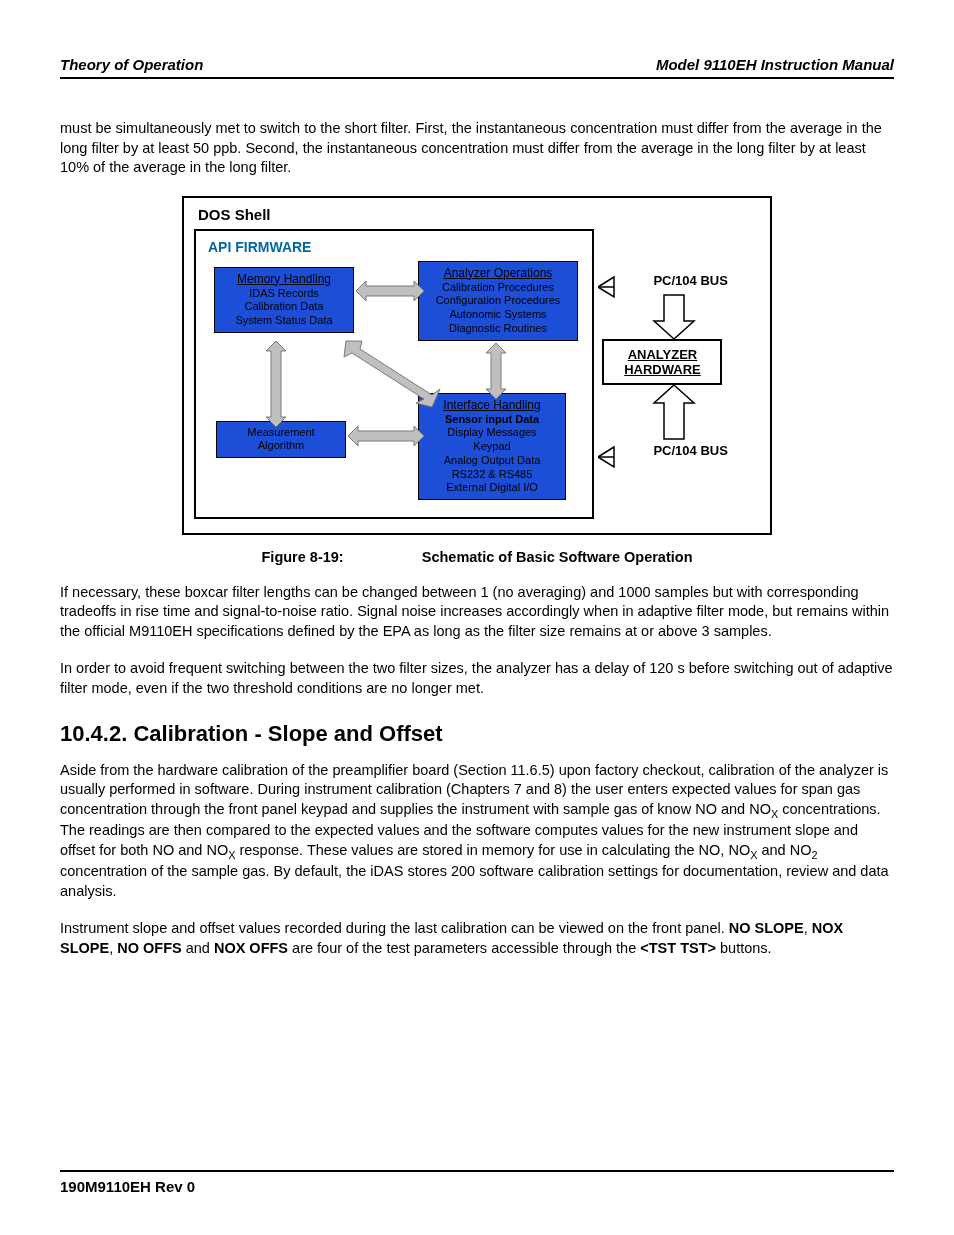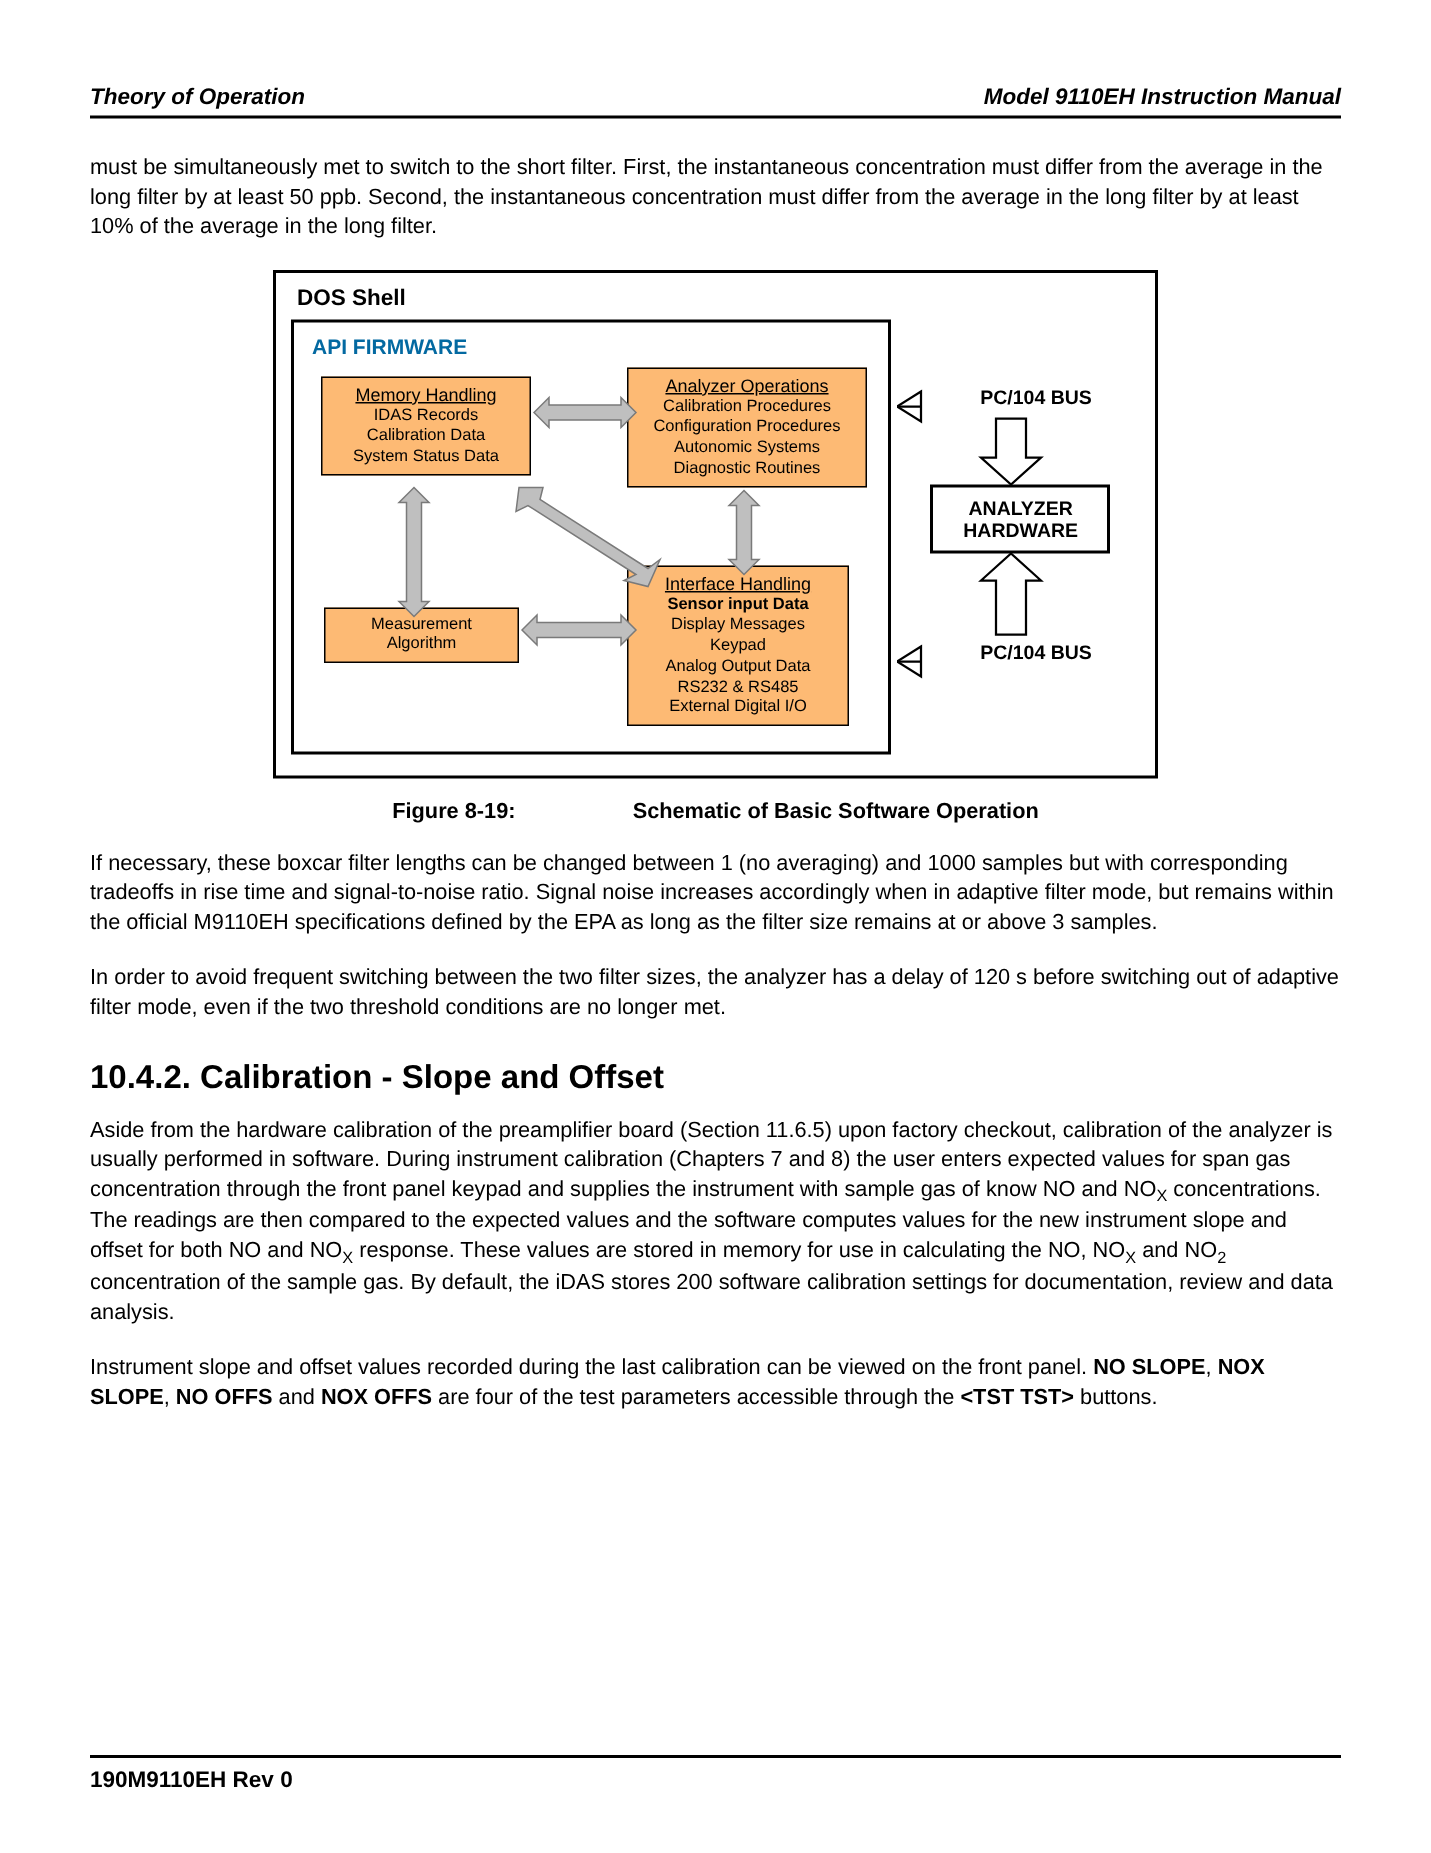--- a/index.html
+++ b/index.html
@@ -17,21 +17,21 @@
     position: relative;
   }
   .header {
     display: flex;
     justify-content: space-between;
     font-style: italic;
     font-weight: bold;
     font-size: 15px;
     padding-bottom: 4px;
     border-bottom: 2px solid #000;
-    margin-bottom: 24px;
+    margin-bottom: 40px;
   }
   .para {
     font-size: 14.5px;
     line-height: 1.35;
     margin: 0 0 18px 0;
   }
   .diagram-wrap {
     display: flex;
     justify-content: center;
     margin: 4px 0 10px 0;
@@ -59,21 +59,21 @@
     vertical-align: top;
   }
   .api-title {
     color: #0369a1;
     font-weight: bold;
     font-size: 14px;
     margin: 0 0 8px 2px;
   }
   .node {
     border: 1px solid #000;
-    background: #fdba74;
+    background: #1d4ed8;
     position: absolute;
     text-align: center;
     font-size: 11px;
     line-height: 1.25;
     padding: 4px 6px;
     box-sizing: border-box;
   }
   .node .title-u {
     text-decoration: underline;
     font-size: 12px;
@@ -199,21 +199,21 @@
 
               <polygon points="152,205 162,195 162,200 218,200 218,195 228,205 218,215 218,210 162,210 162,215"></polygon>
 
               <polygon points="150,110 166,110 164,118 236,164 244,158 236,176 220,172 228,168 156,122 148,126"></polygon>
             </g>
           </svg>
         </div>
 
         <div class="right-col">
           <div class="bus-label" style="left:18px; top:44px;">PC/104 BUS</div>
-          <div class="right-box" style="left:22px; top:110px;">
+          <div class="right-box" style="left:4px; top:110px;text-decoration:underline;">
             <span>ANALYZER</span><br>
             <span>HARDWARE</span>
           </div>
           <div class="bus-label" style="left:18px; top:214px;">PC/104 BUS</div>
 
           <svg class="svg-layer" width="160" height="300">
             <g fill="#fff" stroke="#000" stroke-width="1.5">
 
               <polygon points="66,66 86,66 86,92 96,92 76,110 56,92 66,92"></polygon>
 

